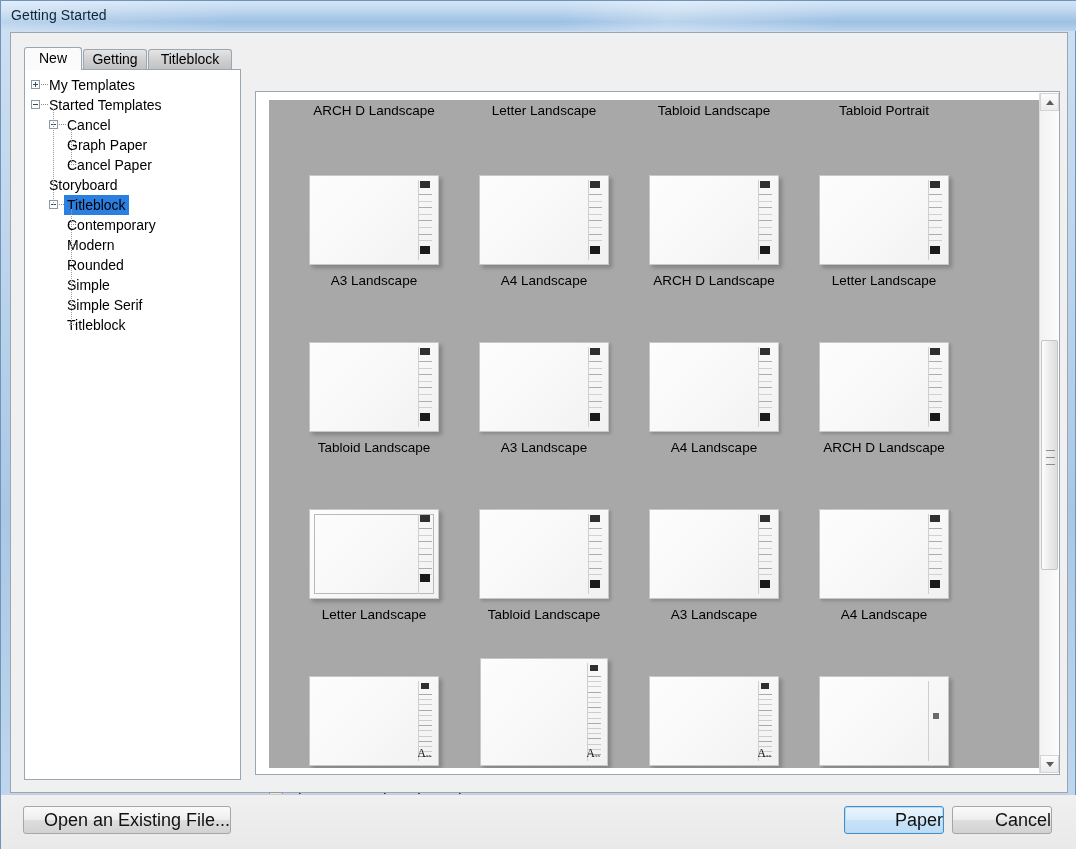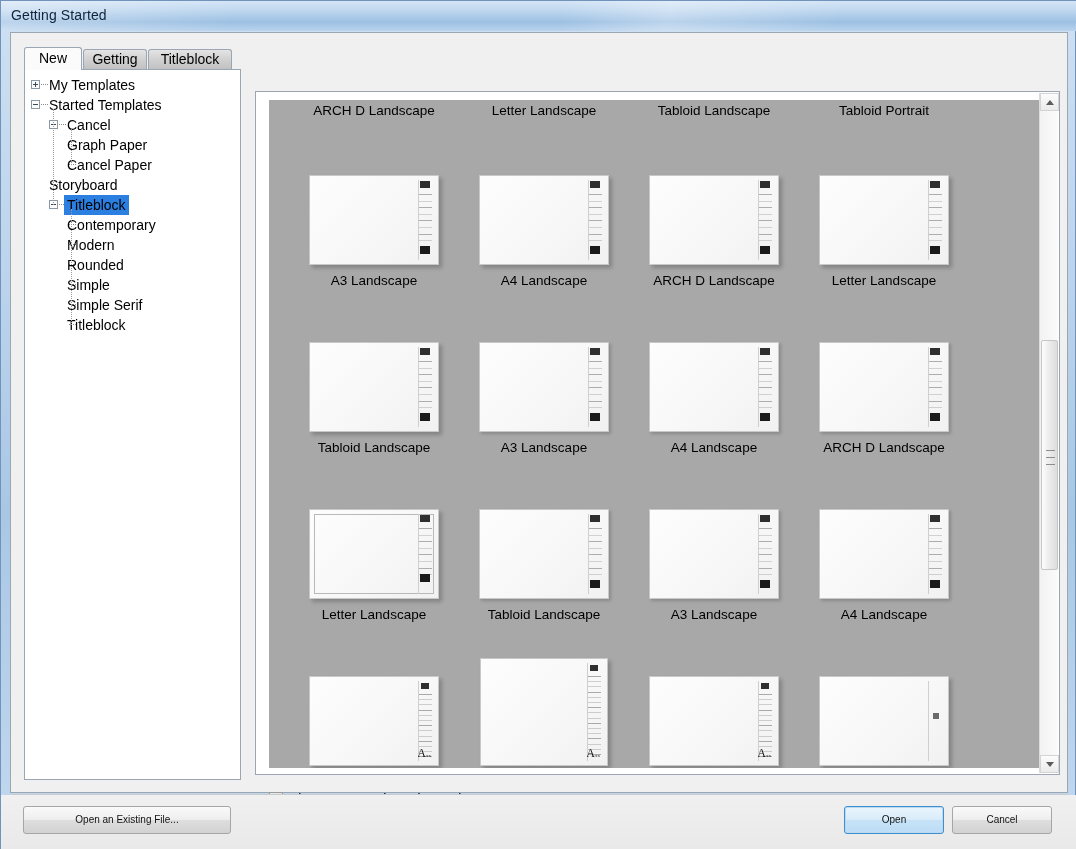--- a/index.html
+++ b/index.html
@@ -143,22 +143,22 @@
     position:absolute;left:0;top:1px;width:14px;height:14px;box-sizing:border-box;
     border:1px solid #9b9b9b;background:linear-gradient(135deg,#eaeaea,#d9d9d9);
   }
   #chklabel{position:absolute;left:20px;top:0;font-size:14px;color:#000;white-space:nowrap;}
 
   
   #sep{position:absolute;left:10px;top:793px;width:1056px;height:0;border-top:1px solid #c8ccd0;}
   #footer{position:absolute;left:0;top:794px;width:1076px;height:54px;
           background:linear-gradient(180deg,#f0f0f0,#e9e9e9);}
   .btn{
-    position:absolute;box-sizing:border-box;font-size:10px;color:#111;
-    text-align:center;border:1px solid #a6a6a6;border-radius:3px;
+    position:absolute;box-sizing:border-box;font-size:18px;color:#111;
+    text-align:right;border:1px solid #a6a6a6;border-radius:3px;
     background:linear-gradient(180deg,#fafafa 0%,#eeeeee 48%,#dedede 50%,#d2d2d2 100%);
   }
   .btn.default{
     border:1px solid #3f8fcf;
     background:linear-gradient(180deg,#eaf5fd 0%,#d9ecfa 48%,#c6e2f7 50%,#bcddf6 100%);
     box-shadow:0 0 0 1px #bcd9ef inset;
   }
 </style>
 </head>
 <body>
@@ -565,17 +565,17 @@
     <div id="chkrow">
       <div id="chkbox"></div>
       <div id="chklabel">Always Use Selected Template</div>
     </div>
 
   </div>
 
   <div id="sep"></div>
   <div id="footer">
     <div class="btn" style="left:22px;top:11px;width:208px;height:28px;line-height:26px;">Open an Existing File...</div>
-    <div class="btn default" style="left:843px;top:11px;width:100px;height:28px;line-height:26px;">Open</div>
+    <div class="btn default" style="left:843px;top:11px;width:100px;height:28px;line-height:26px;">Paper</div>
     <div class="btn" style="left:951px;top:11px;width:100px;height:28px;line-height:26px;">Cancel</div>
   </div>
 
 </div>
 
 </body></html>

